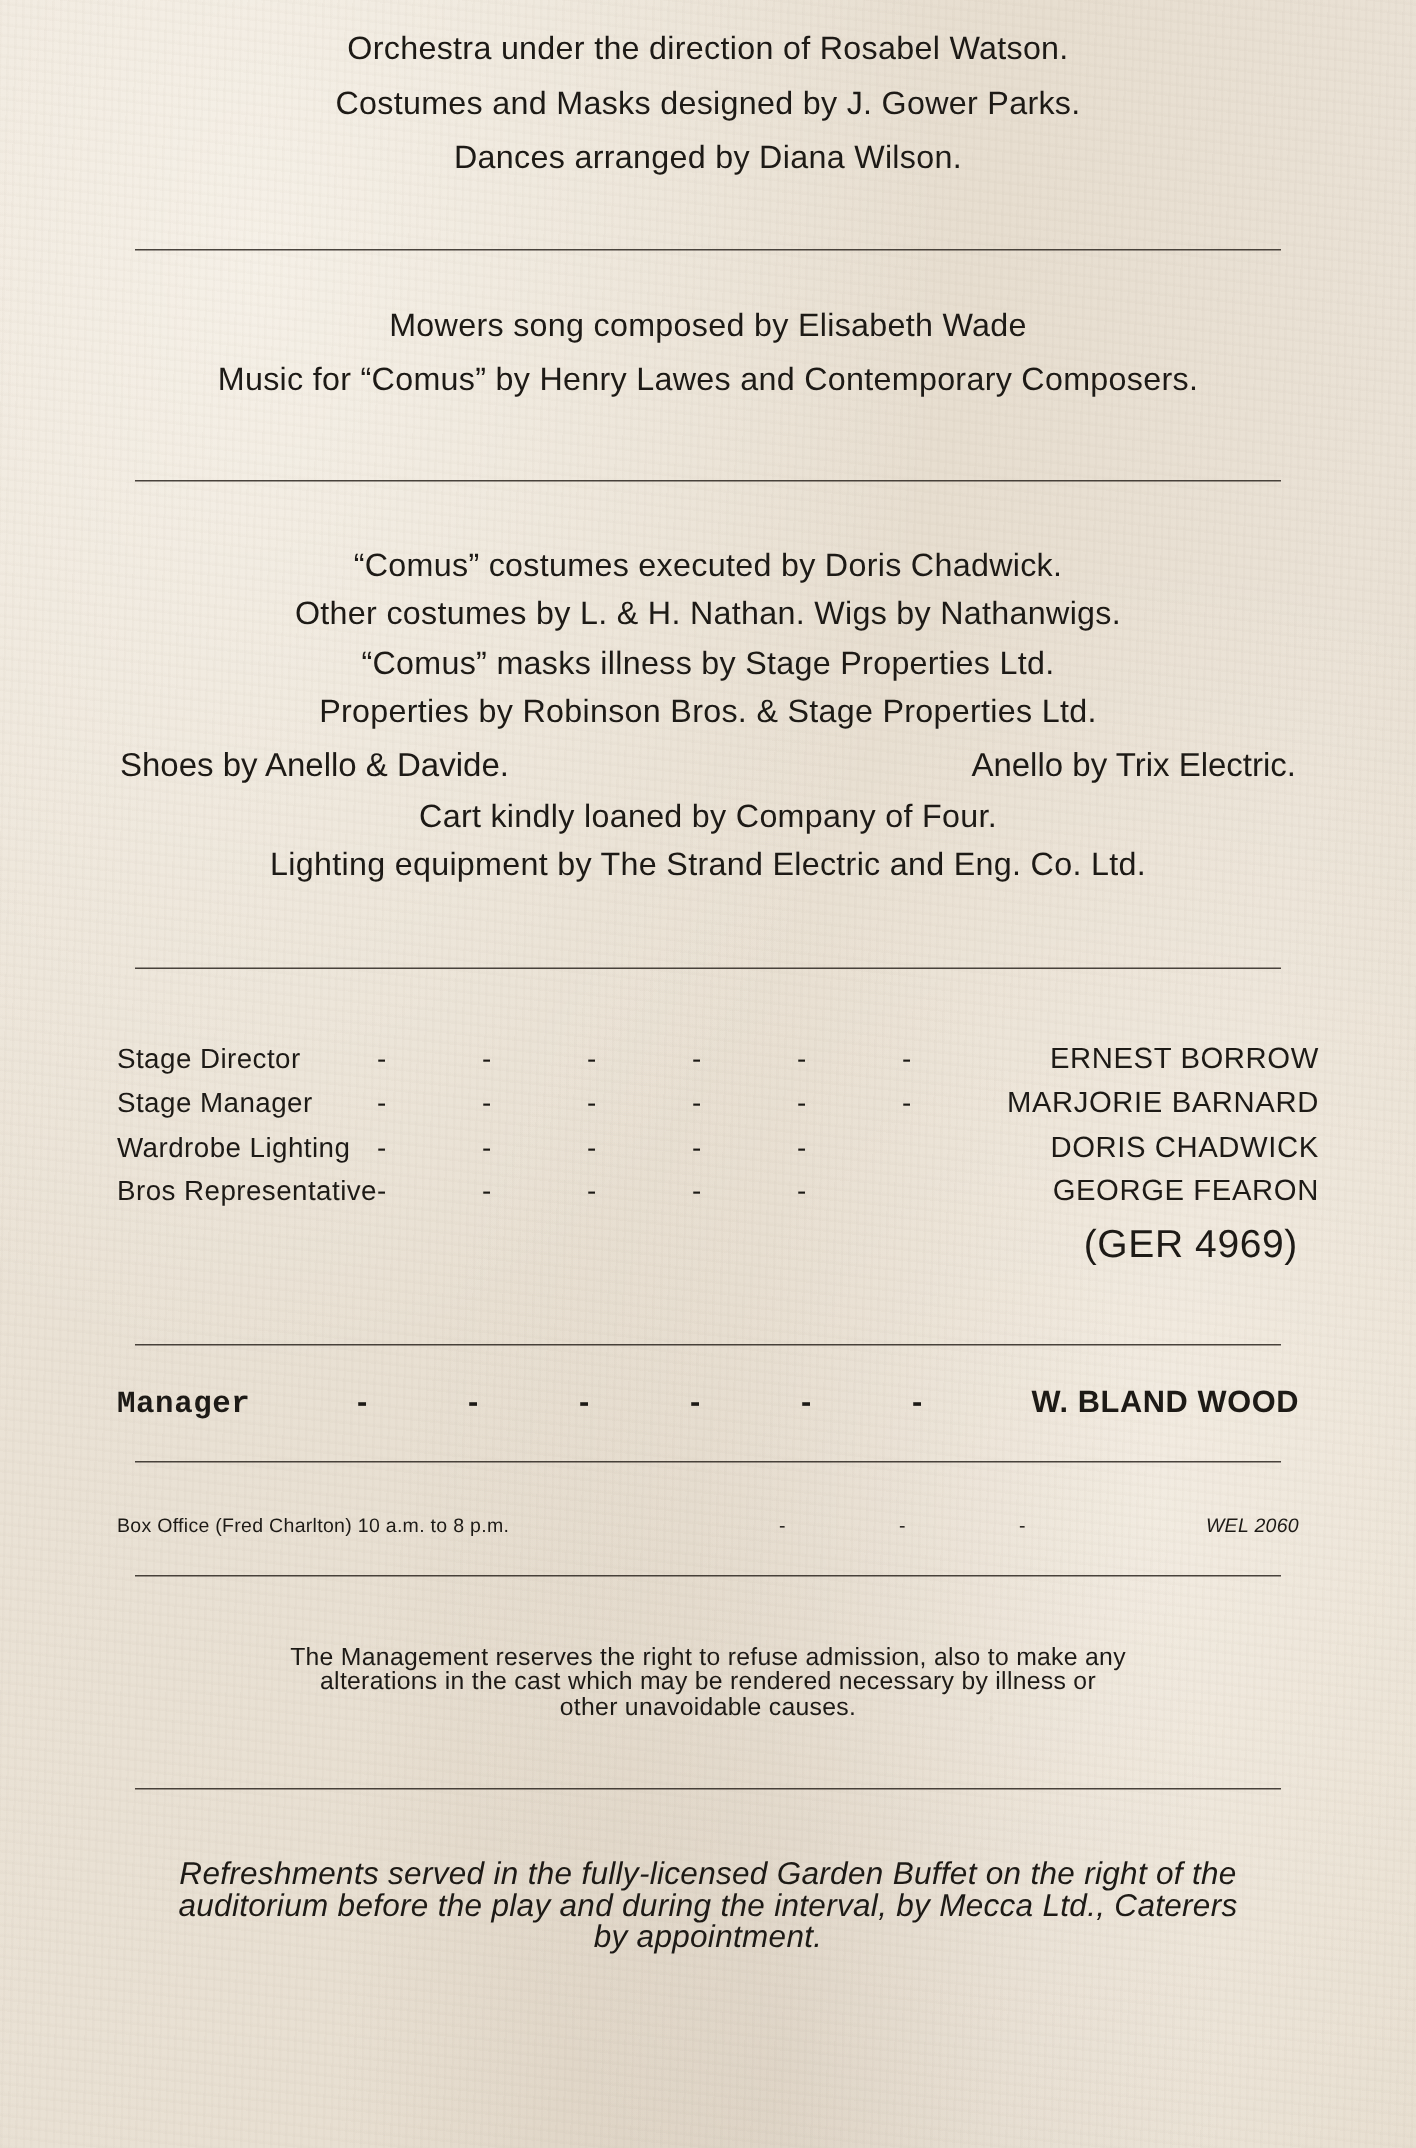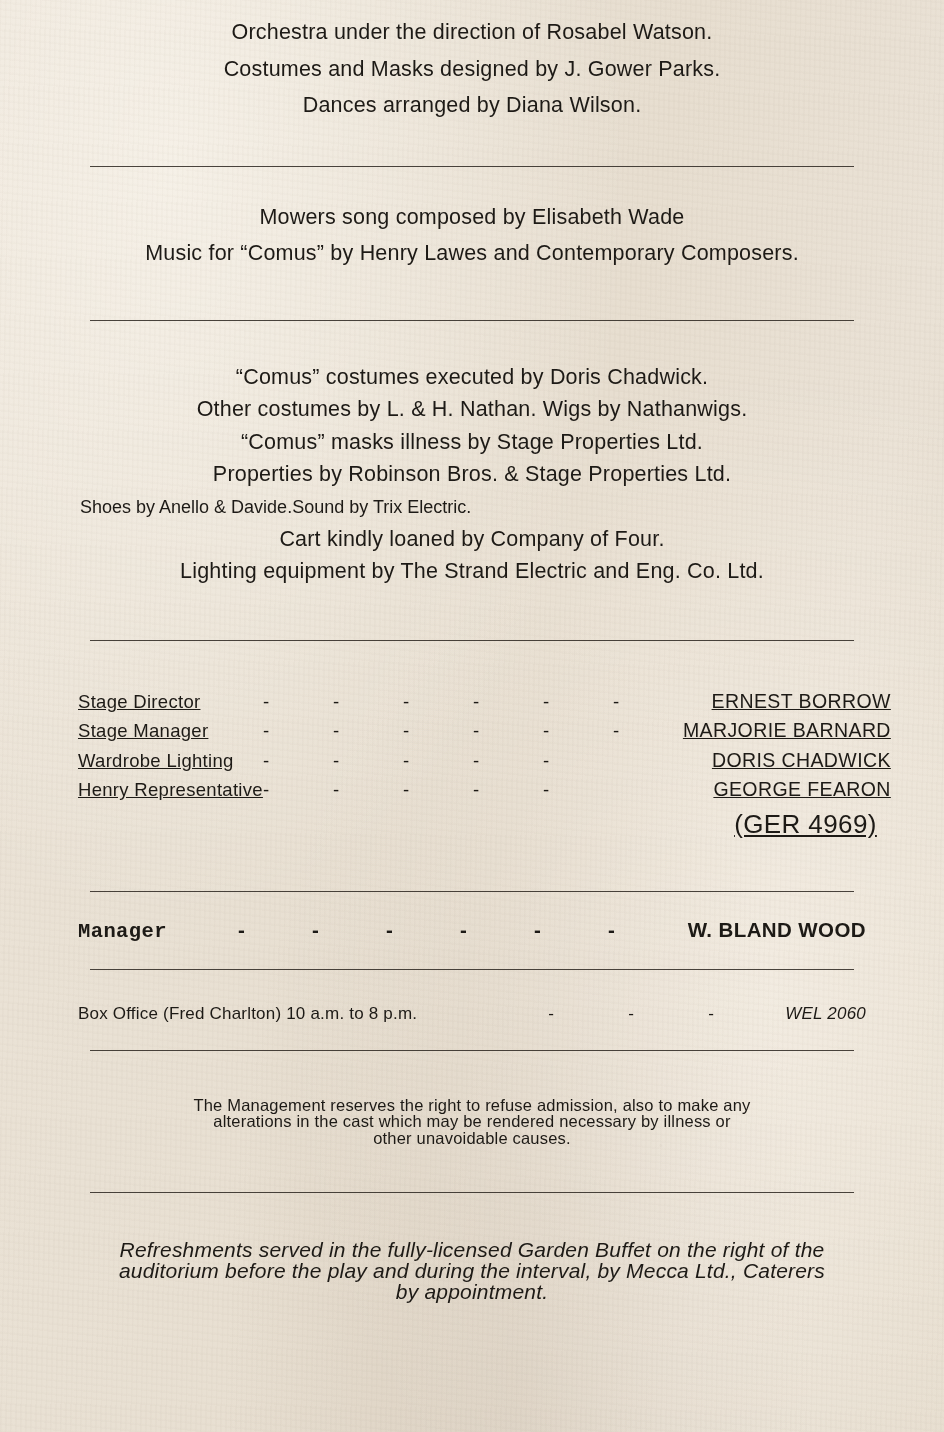--- a/index.html
+++ b/index.html
@@ -65,33 +65,33 @@
   .sp-26 { height: 26px; }
   .sp-34 { height: 34px; }
   .sp-40 { height: 40px; }
   .sp-46 { height: 46px; }
 
   .music .line { margin-bottom: 15px; font-size: 21.5px; }
 
   .tech .line { margin-bottom: 11px; font-size: 21.5px; }
   .tech-split {
     display: flex;
-    justify-content: flex-start;
-    font-size: 18px;
+    justify-content: space-between;
+    font-size: 22px;
     margin: 0 0 11px 0;
     padding: 0 2px;
   }
 
   
   .staff {
     width: 100%;
     border-collapse: collapse;
     font-size: 18.5px;
   }
-  .staff td { padding: 0; vertical-align: baseline; line-height: 1.52; text-decoration: underline; }
+  .staff td { padding: 0; vertical-align: baseline; line-height: 1.52; }
   .staff td.role { white-space: nowrap; letter-spacing: 0.3px; width: 232px; }
   .staff td.dots {
     text-align: left;
     white-space: nowrap;
     letter-spacing: 0.4px;
     width: 360px;
   }
   .staff td.dots span { display: inline-block; width: 70px; }
   .staff td.name {
     text-align: right;
@@ -115,21 +115,21 @@
     letter-spacing: 0.4px;
   }
   .manager-row .mg-role { width: 160px; font-family: Liberation Mono, monospace; }
   .manager-row .mg-dots { flex: 1; white-space: nowrap; }
   .manager-row .mg-dots span { display: inline-block; width: 74px; }
   .manager-row .mg-name { white-space: nowrap; }
 
   .box-row {
     display: flex;
     align-items: baseline;
-    font-size: 17px;
+    font-size: 13px;
     letter-spacing: 0.2px;
     gap: 20px;
   }
   .box-row .bx-label { white-space: nowrap; }
   .box-row .bx-dots { flex: 1; text-align: center; white-space: nowrap; padding-left: 60px; }
   .box-row .bx-dots span { display: inline-block; width: 80px; }
   .box-row .bx-phone { white-space: nowrap; font-style: italic; }
 
   .notice {
     text-align: center;
@@ -178,21 +178,21 @@
   </div>
   <div class="sp-46"></div>
 
   <div class="block tech">
     <p class="line">“Comus” costumes executed by Doris Chadwick.</p>
     <p class="line">Other costumes by L. &amp; H. Nathan.  Wigs by Nathanwigs.</p>
     <p class="line">“Comus” masks illness by Stage Properties Ltd.</p>
     <p class="line">Properties by Robinson Bros. &amp; Stage Properties Ltd.</p>
     <div class="tech-split">
       <span>Shoes by Anello &amp; Davide.</span>
-      <span>Sound by Trix Electric.</span>
+      <span>Anello by Trix Electric.</span>
     </div>
     <p class="line">Cart kindly loaned by Company of Four.</p>
     <p class="line">Lighting equipment by The Strand Electric and Eng. Co. Ltd.</p>
   </div>
 
   <div class="sp-46"></div>
   <div class="rule-wrap">
     <hr class="rule">
   </div>
   <div class="sp-46"></div>
@@ -214,21 +214,21 @@
       <td class="name">MARJORIE BARNARD</td>
     </tr>
     <tr>
       <td class="role">Wardrobe Lighting</td>
       <td class="dots">
         <span>-</span><span>-</span><span>-</span><span>-</span><span>-</span>
       </td>
       <td class="name">DORIS CHADWICK</td>
     </tr>
     <tr>
-      <td class="role">Henry Representative</td>
+      <td class="role">Bros Representative</td>
       <td class="dots">
         <span>-</span><span>-</span><span>-</span><span>-</span><span>-</span>
       </td>
       <td class="name">GEORGE FEARON</td>
     </tr>
     <tr>
       <td class="role"></td>
       <td class="dots"></td>
       <td class="subname">(GER 4969)</td>
     </tr>

